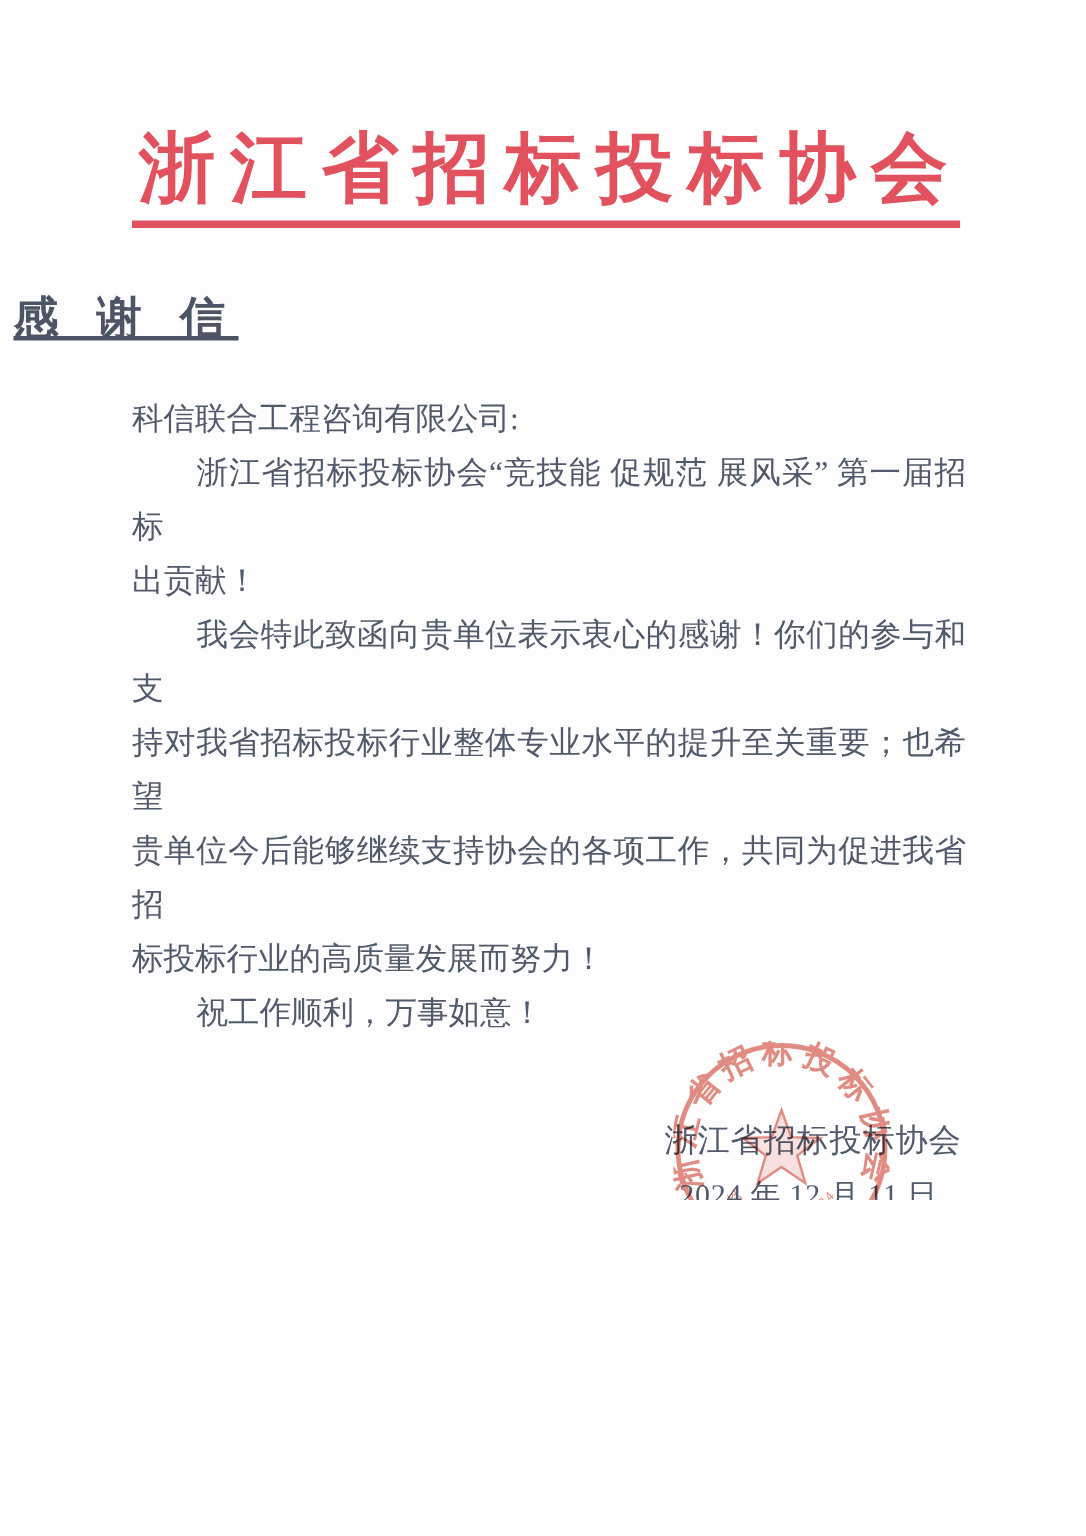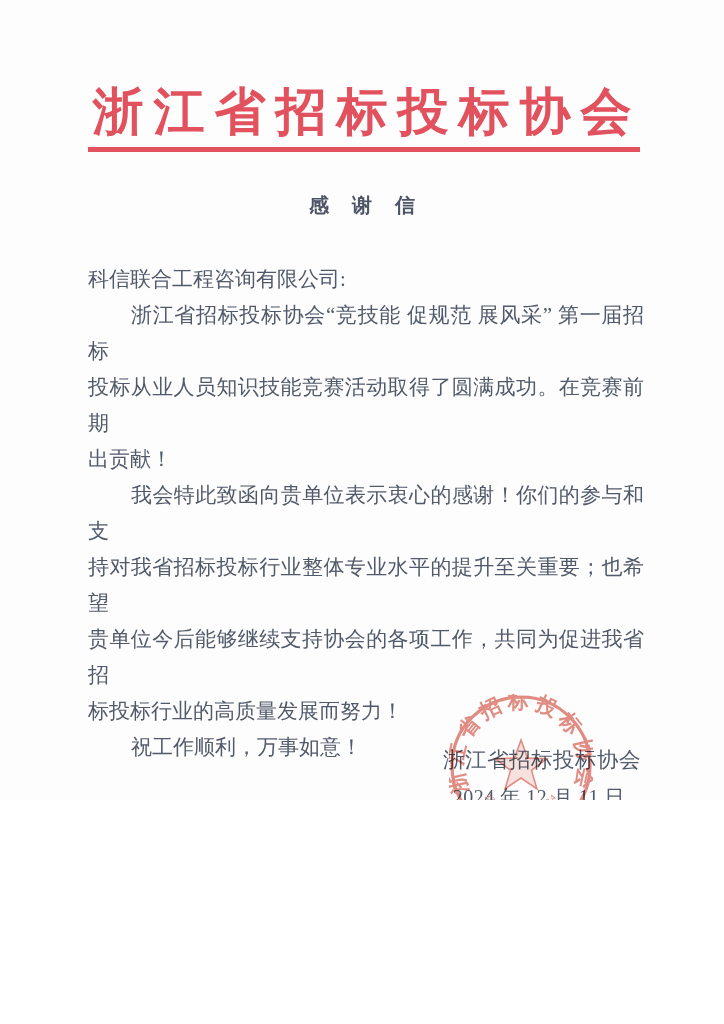--- a/index.html
+++ b/index.html
@@ -26,25 +26,25 @@
     color:var(--header-red);
     white-space:nowrap;
   }
   .red-rule{
     position:absolute;top:147px;left:88px;
     width:552px;height:5px;
     background:var(--header-red);
   }
   .doc-title{
     position:absolute;top:192px;left:0;right:0;
-    text-align:center;
-    font-size:20px;font-weight:bold;
+    font-size:30px;font-weight:bold;
     letter-spacing:9px;text-indent:9px;
     color:var(--title-ink);
     white-space:nowrap;
+    text-decoration:underline;
   }
   .letter-body{
     position:absolute;top:261px;left:88px;
     width:556px;
     font-size:21px;line-height:36px;
     color:var(--body-ink);
   }
   .body-line{min-height:36px;}
   .body-line.indent{text-indent:2.05em;}
   .body-line.justify{
@@ -99,21 +99,20 @@
   <div class="org-title">浙江省招标投标协会</div>
 
   <div class="red-rule"></div>
 
   <div class="doc-title">感 谢 信</div>
 
   <div class="letter-body">
     <div class="body-line">科信联合工程咨询有限公司:</div>
     <div>
         <div class="body-line indent justify">浙江省招标投标协会“竞技能 促规范 展风采” 第一届招标</div>
-        <div class="body-line justify">投标从业人员知识技能竞赛活动取得了圆满成功。在竞赛前期</div>
         <div class="body-line">出贡献！</div>
         <div class="body-line indent justify">我会特此致函向贵单位表示衷心的感谢！你们的参与和支</div>
         <div class="body-line justify">持对我省招标投标行业整体专业水平的提升至关重要；也希望</div>
         <div class="body-line justify">贵单位今后能够继续支持协会的各项工作，共同为促进我省招</div>
         <div class="body-line">标投标行业的高质量发展而努力！</div>
         <div class="body-line indent">祝工作顺利，万事如意！</div>
       </div>
   </div>
 
   <div class="sign-block">

